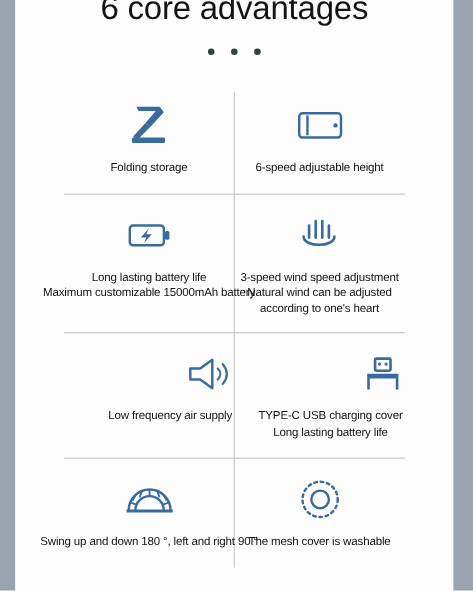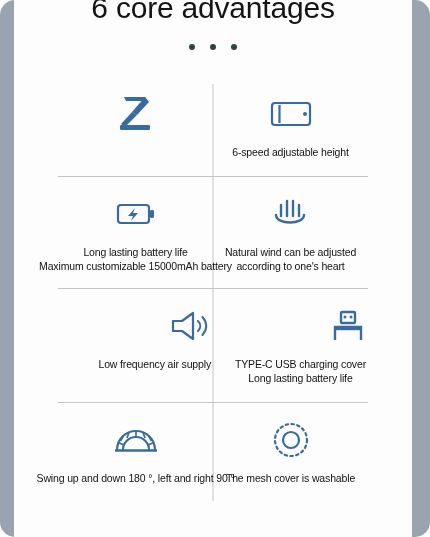--- a/index.html
+++ b/index.html
@@ -13,21 +13,20 @@
     overflow: hidden;
     font-family: "Liberation Sans", sans-serif;
     position: relative;
   }
 
   #page {
     position: absolute;
     inset: 0;
     background: #fcfcfc;
     overflow: hidden;
-    border-radius: 15px;
   }
 
   
   .rail {
     position: absolute;
     top: 0;
     bottom: 0;
     width: 14px;
     background: #9aa3b0;
   }
@@ -177,20 +176,21 @@
               <svg width="42" height="40" viewBox="0 0 42 40">
                 <g fill="#3a6b9e">
                   <polygon points="9,3 30,3 33,7 11,7"></polygon>
                   <polygon points="30,3 34,8 22,21 17,18"></polygon>
                   <polygon points="17,18 22,21 10,33 6,30"></polygon>
                   <rect x="5" y="31" width="30" height="5" rx="1.2"></rect>
                 </g>
               </svg>
             </div>
             <div class="cell-text">
+              <span class="line">Folding storage</span>
             </div>
           </div>
 
           <div class="cell">
             <div class="icon-wrap">
               <svg width="44" height="32" viewBox="0 0 44 32">
                 <g fill="none" stroke="#3a6b9e" stroke-width="2.2">
                   <rect x="3" y="5" width="38" height="22" rx="3"></rect>
                   <line x1="10.5" y1="7" x2="10.5" y2="25"></line>
                 </g>
@@ -228,20 +228,21 @@
                 <g stroke="#3a6b9e" stroke-width="2.4" stroke-linecap="round" fill="none">
                   <line x1="10" y1="8" x2="10" y2="19"></line>
                   <line x1="16" y1="4" x2="16" y2="19"></line>
                   <line x1="22" y1="4" x2="22" y2="19"></line>
                   <line x1="28" y1="8" x2="28" y2="19"></line>
                   <path d="M5 18 C5 28, 33 28, 33 18"></path>
                 </g>
               </svg>
             </div>
             <div class="cell-text">
+              <span class="line">3-speed wind speed adjustment</span>
               <span class="line">Natural wind can be adjusted</span>
               <span class="line">according to one's heart</span>
             </div>
           </div>
 
         </div>
 
         <div class="row row-3">
 
           <div class="cell">

